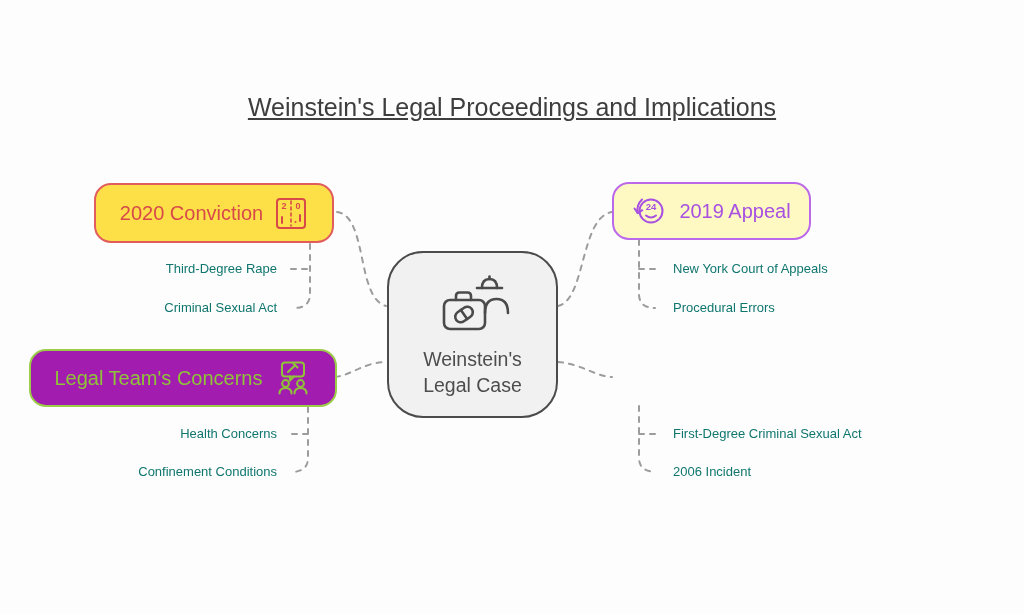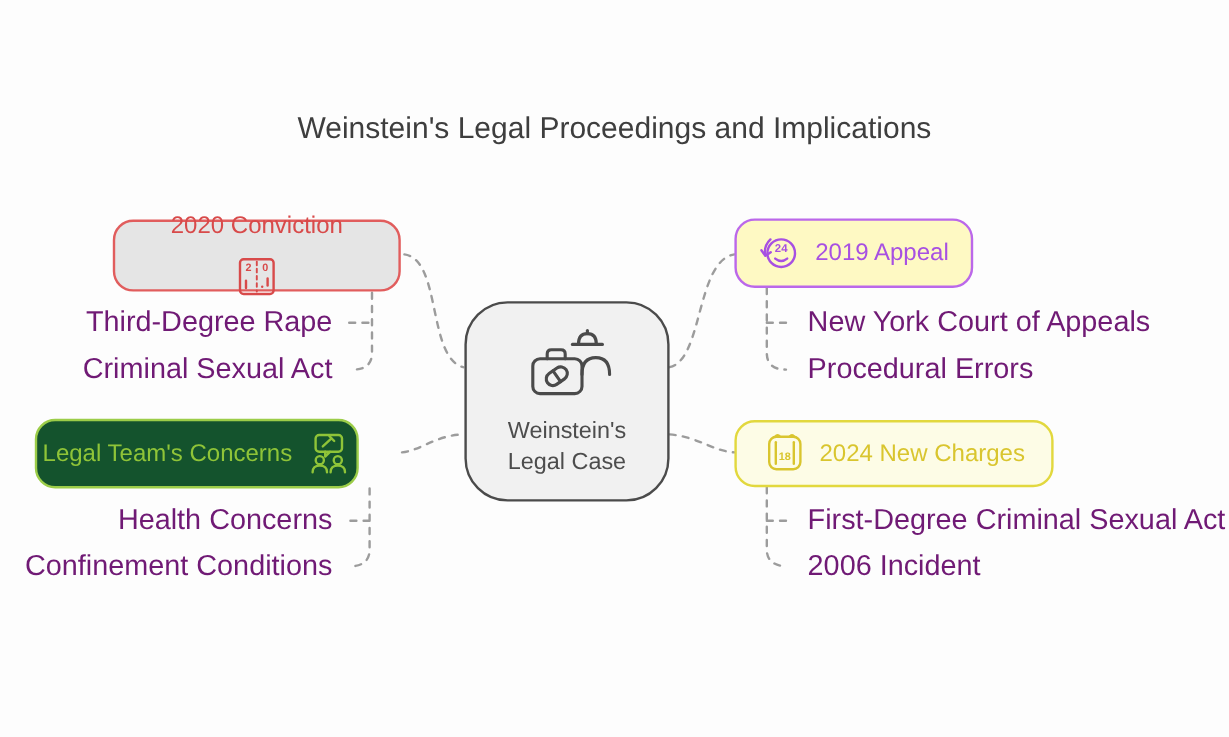--- a/index.html
+++ b/index.html
@@ -8,42 +8,42 @@
     background:#fdfdfd;
     font-family:"Liberation Sans", sans-serif;
     -webkit-font-smoothing:antialiased;
   }
   .stage{position:relative;width:1024px;height:614px;background:#fdfdfd;}
   .connectors{position:absolute;left:0;top:0;width:1024px;height:614px;z-index:1;}
   .connectors path{fill:none;stroke:#9c9c9c;stroke-width:2;stroke-dasharray:5 6;stroke-linecap:round;}
 
   .title{
     position:absolute;top:93px;left:0;width:1024px;margin:0;
-    text-align:center;font-size:25px;font-weight:400;color:#3e3e3e;z-index:2;
+    text-align:center;font-size:25px;font-weight:400;color:#3e3e3e;z-index:2;text-decoration:underline;
   }
 
   .node{position:absolute;display:flex;align-items:center;justify-content:center;z-index:3;box-sizing:border-box;}
 
   .center-node{
     left:387px;top:251px;width:171px;height:167px;
     background:#f1f1f1;border:2.5px solid #4b4b4b;border-radius:36px;
     flex-direction:column;gap:4px;
   }
   .center-label{display:flex;flex-direction:column;align-items:flex-start;font-size:19.5px;line-height:26px;color:#4d4d4d;}
 
   .branch{border-radius:17px;gap:11px;font-size:20px;white-space:nowrap;}
   .branch svg{flex:0 0 auto;display:block;}
 
-  .branch-red{left:94px;top:183px;width:240px;height:60px;background:#e5e5e5;border:2.5px solid #e15d5d;color:#d84a4a;flex-direction:column;}
+  .branch-red{left:94px;top:183px;width:240px;height:60px;background:#fde047;border:2.5px solid #e15d5d;color:#d84a4a;}
   .branch-purple{left:612px;top:182px;width:199px;height:58px;background:#fef9c3;border:2.5px solid #bb68ea;color:#a750e2;}
-  .branch-green{left:29px;top:349px;width:270px;height:58px;background:#14532d;border:2.5px solid #9ccd49;color:#8fc438;}
+  .branch-green{left:29px;top:349px;width:308px;height:58px;background:#a21caf;border:2.5px solid #9ccd49;color:#8fc438;}
   .branch-yellow{left:612px;top:350px;width:266px;height:56px;background:#fdfce6;border:2.5px solid #e2d83e;color:#d9c52e;}
 
   .sub-item{
-    position:absolute;z-index:2;font-size:24px;color:#701a75;line-height:24px;white-space:nowrap;
+    position:absolute;z-index:2;font-size:13px;color:#0f766e;line-height:24px;white-space:nowrap;
   }
   .sub-left{right:747px;text-align:right;}
   .sub-right{left:673px;text-align:left;}
   .icon-digit{font-family:"Liberation Sans", sans-serif;font-weight:bold;}
 </style>
 </head>
 <body>
 
 <div class="stage">
 
@@ -129,29 +129,16 @@
         <circle cx="11.5" cy="23.5" r="3.4"></circle>
         <path d="M5.5,33.5 Q5.5,28 11.5,28 Q17.5,28 17.5,33.5"></path>
         <circle cx="26.5" cy="23.5" r="3.4"></circle>
         <path d="M20.5,33.5 Q20.5,28 26.5,28 Q32.5,28 32.5,33.5"></path>
       </svg>
     </span>
   </div>
   <div class="sub-item sub-left" style="top:422px">Health Concerns</div>
   <div class="sub-item sub-left" style="top:460px">Confinement Conditions</div>
 
-  <div class="node branch branch-yellow">
-    <span>
-      <svg width="36" height="38" viewBox="0 0 36 38" fill="none" stroke="currentColor" stroke-width="2" stroke-linecap="round" stroke-linejoin="round">
-        <rect x="5" y="5" width="26" height="27" rx="6"></rect>
-        <path d="M10.5,9.5 V27.5"></path>
-        <path d="M25.5,9.5 V27.5"></path>
-        <path d="M10,5 Q12,2.5 14,5"></path>
-        <path d="M22,5 Q24,2.5 26,5"></path>
-        <text x="18" y="24.5" text-anchor="middle" font-size="9" fill="currentColor" stroke="none" class="icon-digit">18</text>
-      </svg>
-    </span>
-    <span>2024 New Charges</span>
-  </div>
   <div class="sub-item sub-right" style="top:422px">First-Degree Criminal Sexual Act</div>
   <div class="sub-item sub-right" style="top:460px">2006 Incident</div>
 
 </div>
 
 </body></html>

